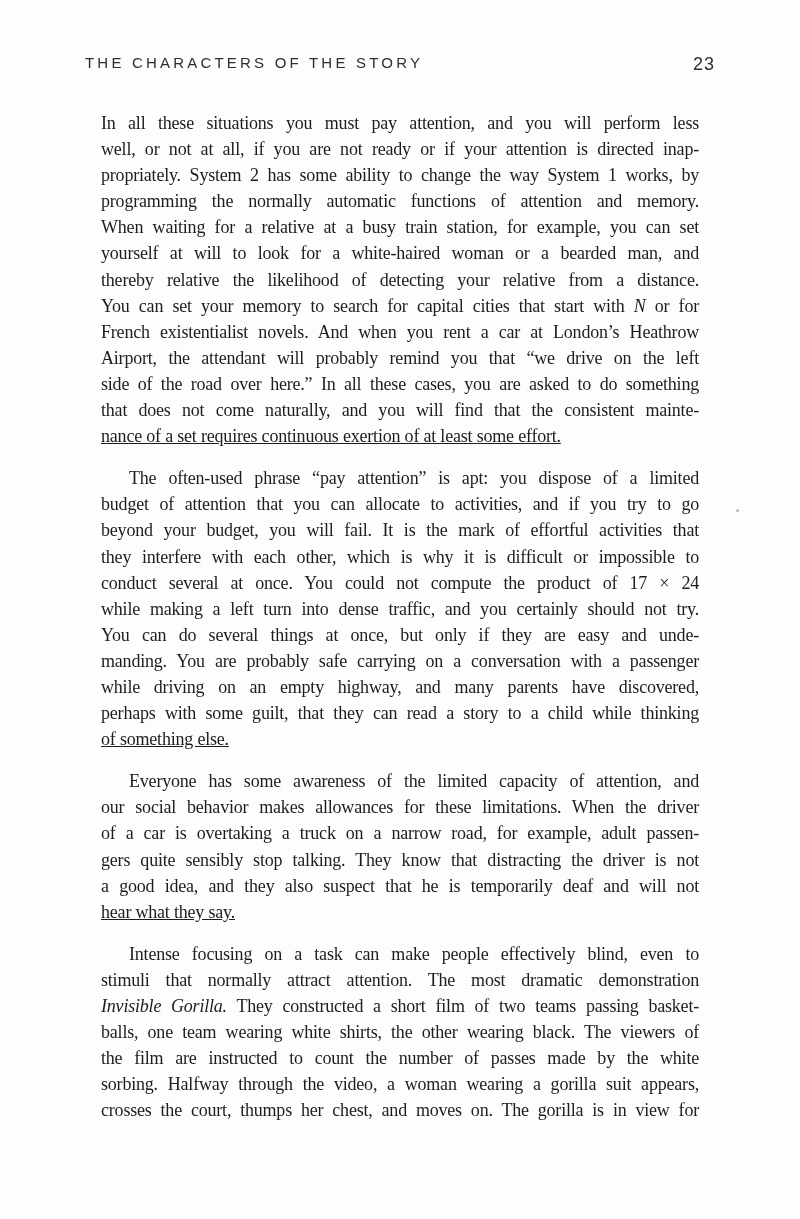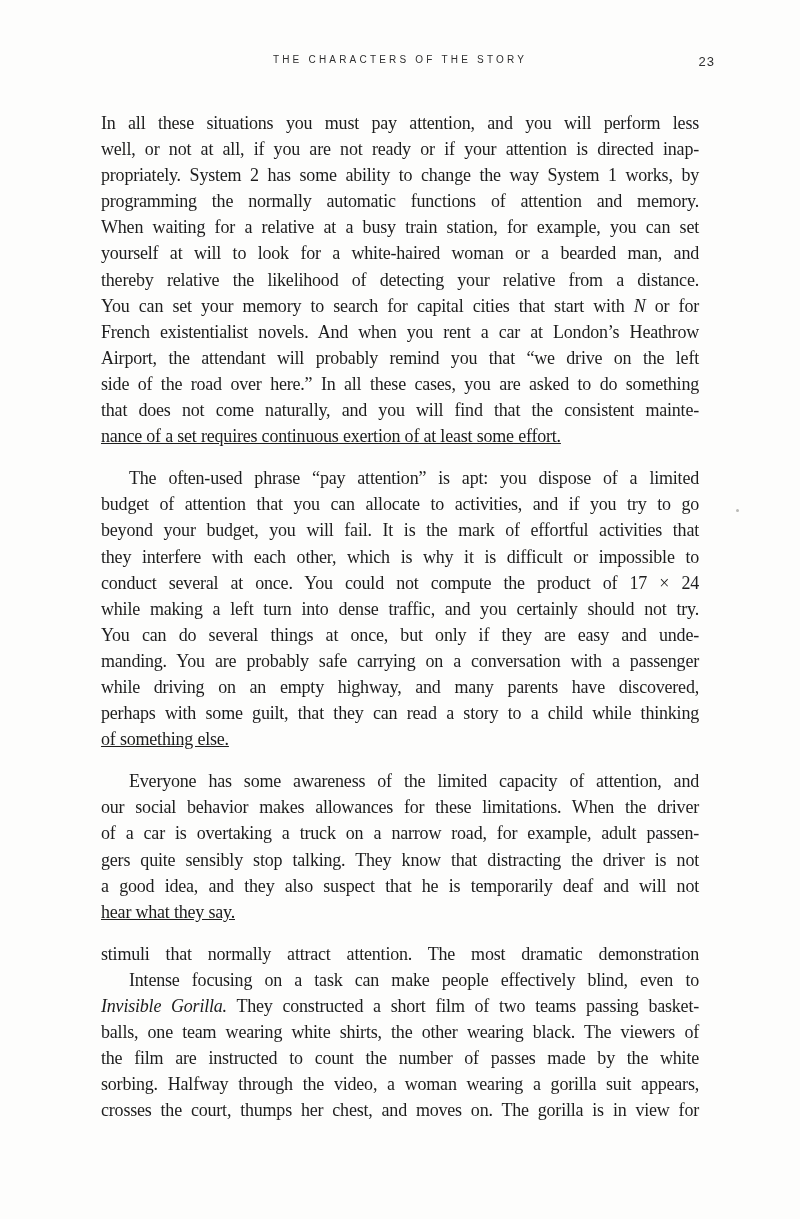--- a/index.html
+++ b/index.html
@@ -13,34 +13,34 @@
   }
   .running-head {
     position: absolute;
     top: 54px;
     left: 85px;
     width: 630px;
     height: 22px;
   }
   .head-title {
     width: 100%;
-    text-align: center;
+    text-align: left;
     font-family: "Liberation Sans", sans-serif;
     font-weight: 400;
-    font-size: 10px;
+    font-size: 15px;
     letter-spacing: 3.2px;
     color: #2e2e2e;
   }
   .page-num {
     position: absolute;
     right: 0;
     top: 0;
     font-family: "Liberation Sans", sans-serif;
     font-weight: 400;
-    font-size: 13px;
+    font-size: 18px;
     letter-spacing: 1px;
     color: #2e2e2e;
   }
   .page-body {
     position: absolute;
     top: 94px;
     left: 85px;
     width: 630px;
     font-family: "Liberation Serif", serif;
     font-size: 18px;
@@ -111,22 +111,22 @@
       </div>
       <div class="para">
         <div class="line indent"><span>Everyone has some awareness of the limited capacity of attention, and</span></div>
         <div class="line"><span>our social behavior makes allowances for these limitations. When the driver</span></div>
         <div class="line"><span>of a car is overtaking a truck on a narrow road, for example, adult passen-</span></div>
         <div class="line"><span>gers quite sensibly stop talking. They know that distracting the driver is not</span></div>
         <div class="line"><span>a good idea, and they also suspect that he is temporarily deaf and will not</span></div>
         <div class="line lastline"><span>hear what they say.</span></div>
       </div>
       <div class="para">
+        <div class="line indent"><span>Intense focusing on a task can make people effectively blind, even to</span></div>
         <div class="line"><span>stimuli that normally attract attention. The most dramatic demonstration</span></div>
-        <div class="line indent"><span>Intense focusing on a task can make people effectively blind, even to</span></div>
         <div class="line"><i>Invisible Gorilla.</i><span> They constructed a short film of two teams passing basket-</span></div>
         <div class="line"><span>balls, one team wearing white shirts, the other wearing black. The viewers of</span></div>
         <div class="line"><span>the film are instructed to count the number of passes made by the white</span></div>
         <div class="line"><span>sorbing. Halfway through the video, a woman wearing a gorilla suit appears,</span></div>
         <div class="line"><span>crosses the court, thumps her chest, and moves on. The gorilla is in view for</span></div>
       </div>
     </div>
   <div class="speck"></div>
 </div>
 

